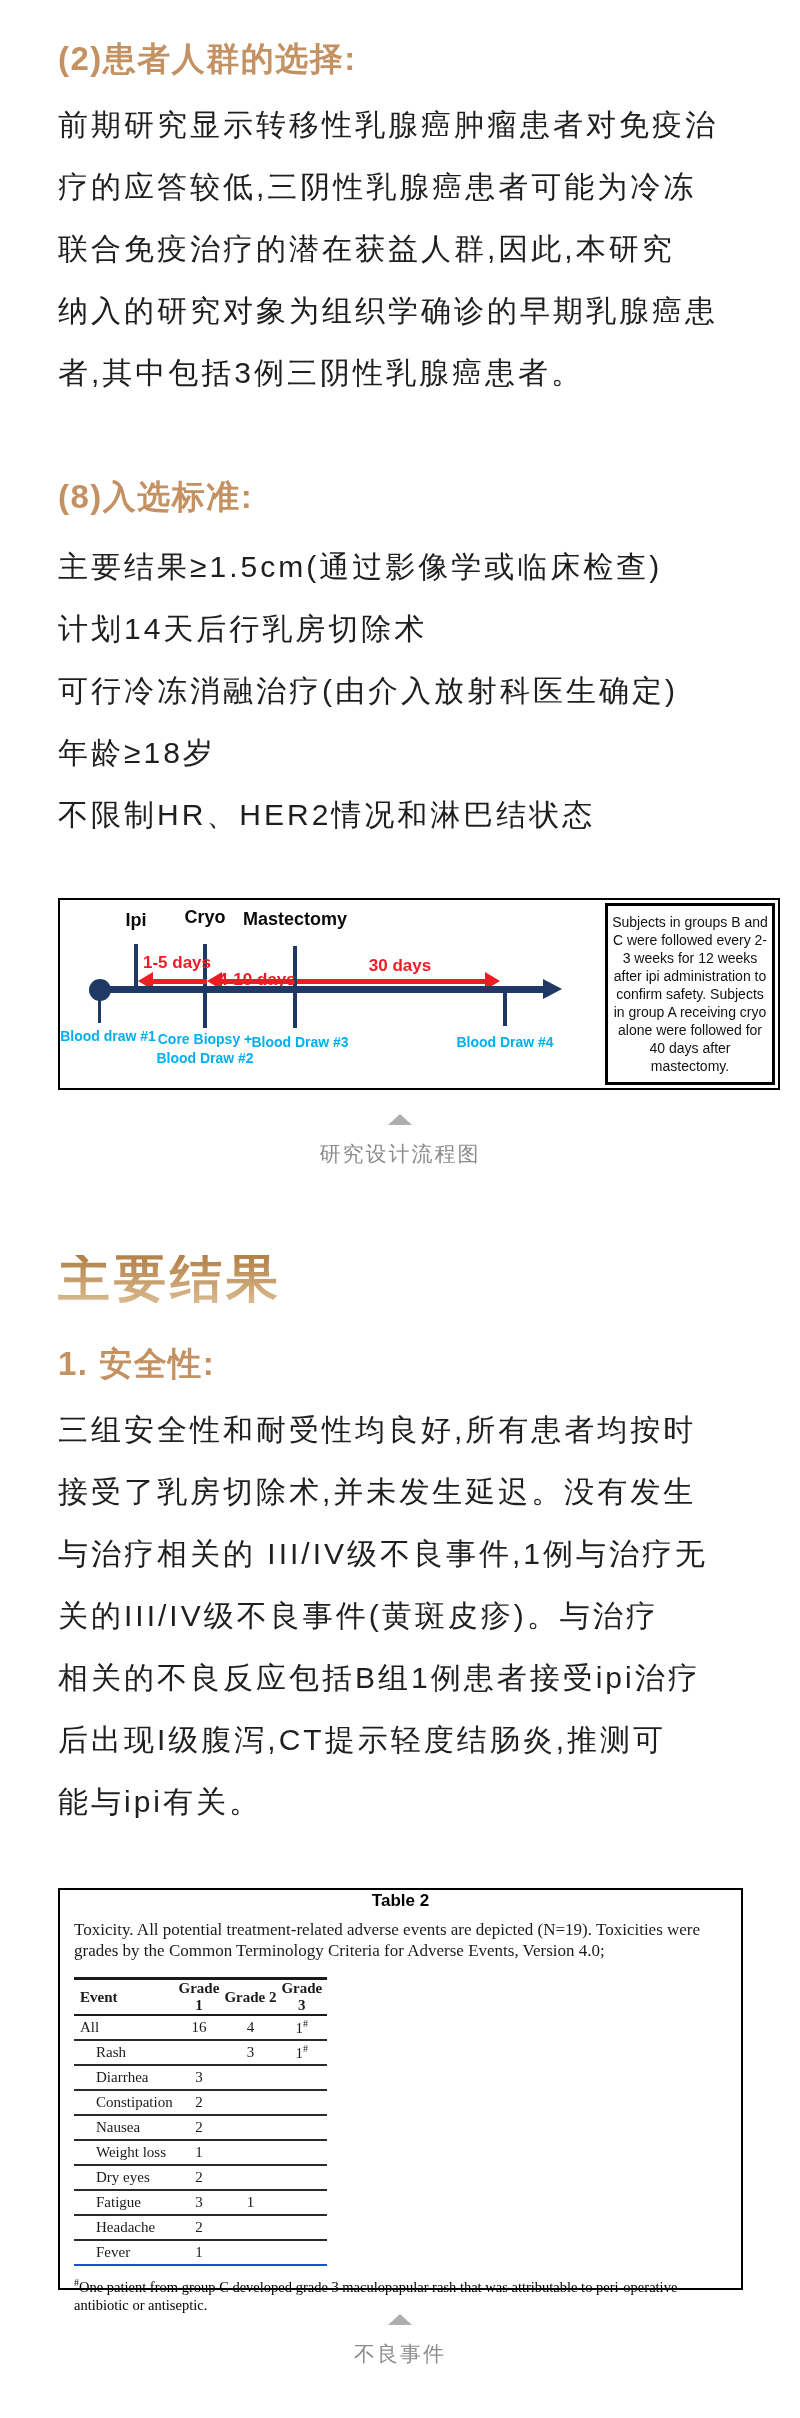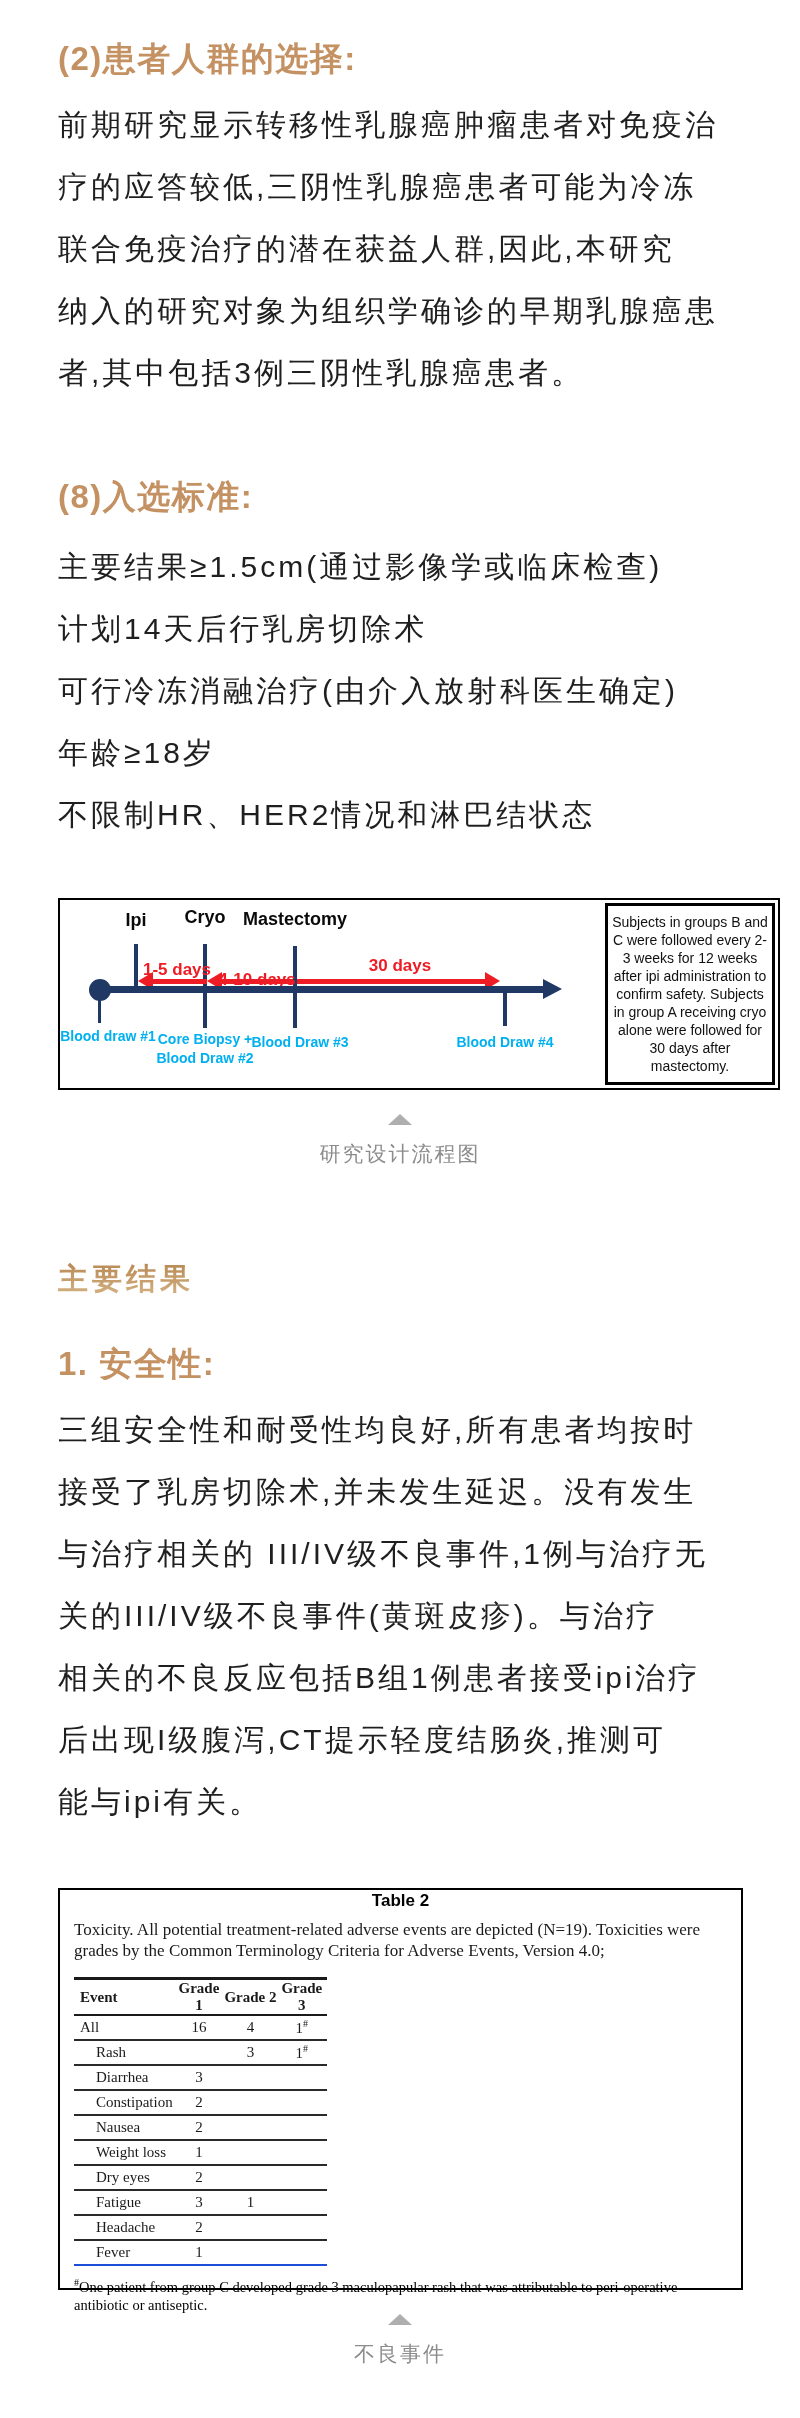--- a/index.html
+++ b/index.html
@@ -15,21 +15,21 @@
   .gold-h{
     margin:0;font-size:33px;font-weight:bold;color:#c49162;
     letter-spacing:1.5px;line-height:46px;
   }
   .h-sec2{margin-top:36px;}
   .h-sec3{margin-top:70px;}
   .h-safety{margin-top:38px;}
 
   
   .serif-gold{
-    margin:86px 0 0 0;font-size:30px;font-weight:bold;
+    margin:86px 0 0 0;font-size:52px;font-weight:bold;
     font-family:"Liberation Serif","DejaVu Serif",serif;
     letter-spacing:4px;line-height:48px;
     background:linear-gradient(180deg,#b27f47 0%,#d9ba8e 100%);
     -webkit-background-clip:text;background-clip:text;
     color:transparent;display:inline-block;
   }
 
   
   .body-text{
     margin:12px 0 0 0;font-size:30px;color:#1f1f1f;
@@ -123,21 +123,21 @@
     <div class="fig1">
       <div class="abs ctr mlabel" style="left:76px;top:10px;">Ipi</div>
       <div class="abs ctr mlabel" style="left:145px;top:7px;">Cryo</div>
       <div class="abs ctr mlabel" style="left:235px;top:9px;">Mastectomy</div>
 
       <div class="abs tick" style="left:74px;top:44px;height:44px;"></div>
       <div class="abs tick" style="left:143px;top:44px;height:84px;"></div>
       <div class="abs tick" style="left:233px;top:46px;height:82px;"></div>
       <div class="abs tick" style="left:443px;top:92px;height:34px;"></div>
 
-      <div class="abs ctr rlabel" style="left:117px;top:60px;">1-5 days</div>
+      <div class="abs ctr rlabel" style="left:117px;top:53px;">1-5 days</div>
       <div class="abs ctr rlabel" style="left:197px;top:70px;">4-10 days</div>
       <div class="abs ctr rlabel" style="left:340px;top:56px;">30 days</div>
 
       <div class="abs rhead left" style="left:78px;"></div>
       <div class="abs rbar" style="left:92px;width:55px;"></div>
       <div class="abs rhead left" style="left:147px;"></div>
       <div class="abs rbar" style="left:161px;width:72px;"></div>
       <div class="abs rbar" style="left:237px;width:188px;"></div>
       <div class="abs rhead right" style="left:425px;"></div>
 
@@ -146,21 +146,21 @@
       <div class="abs tl-dot"></div>
       <div class="abs tl-stem"></div>
 
       <div class="abs ctr cyl" style="left:48px;top:127px;">Blood draw #1</div>
       <div class="abs ctr cyl" style="left:145px;top:130px;">Core Biopsy +
 Blood Draw #2</div>
       <div class="abs ctr cyl" style="left:240px;top:133px;">Blood Draw #3</div>
       <div class="abs ctr cyl" style="left:445px;top:133px;">Blood Draw #4</div>
 
       <div class="abs note-box">
-        <div class="note-text">Subjects in groups B and C were followed every 2-3 weeks for 12 weeks after ipi administration to confirm safety. Subjects in group A receiving cryo alone were followed for 30 days after mastectomy.</div>
+        <div class="note-text">Subjects in groups B and C were followed every 2-3 weeks for 12 weeks after ipi administration to confirm safety. Subjects in group A receiving cryo alone were followed for 40 days after mastectomy.</div>
       </div>
     </div>
 
     <div class="fig-cap-wrap">
       <div class="tri"></div>
       <div class="fig-caption">研究设计流程图</div>
     </div>
 
     <h1 class="serif-gold">主要结果</h1>
 

